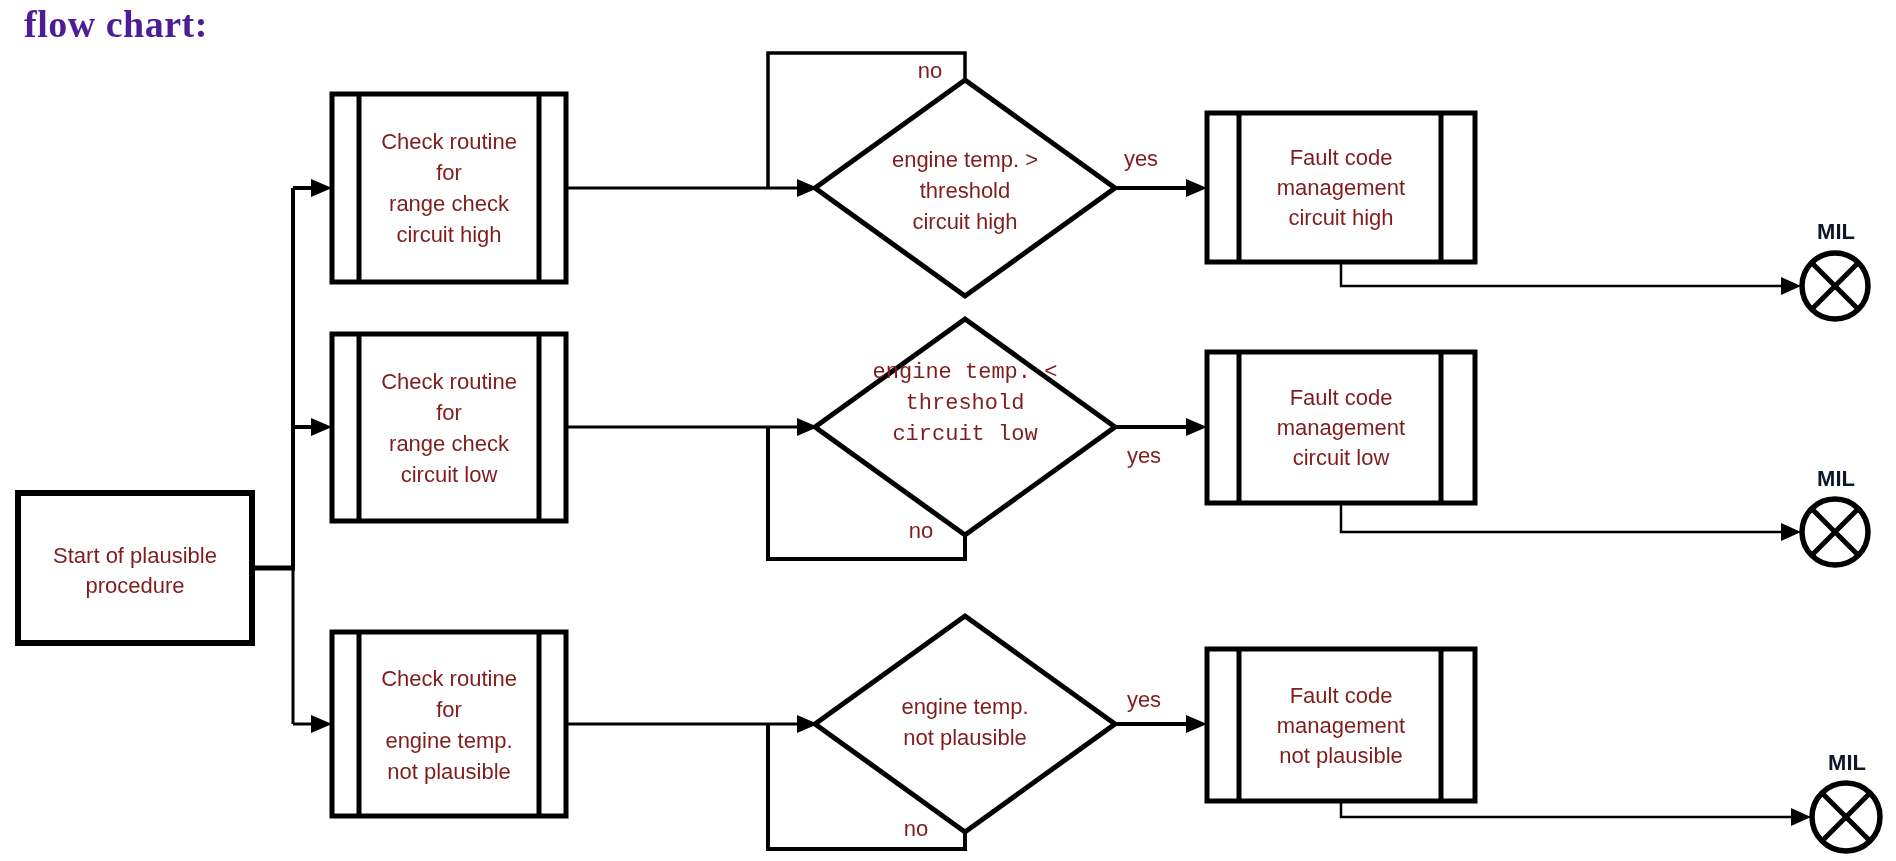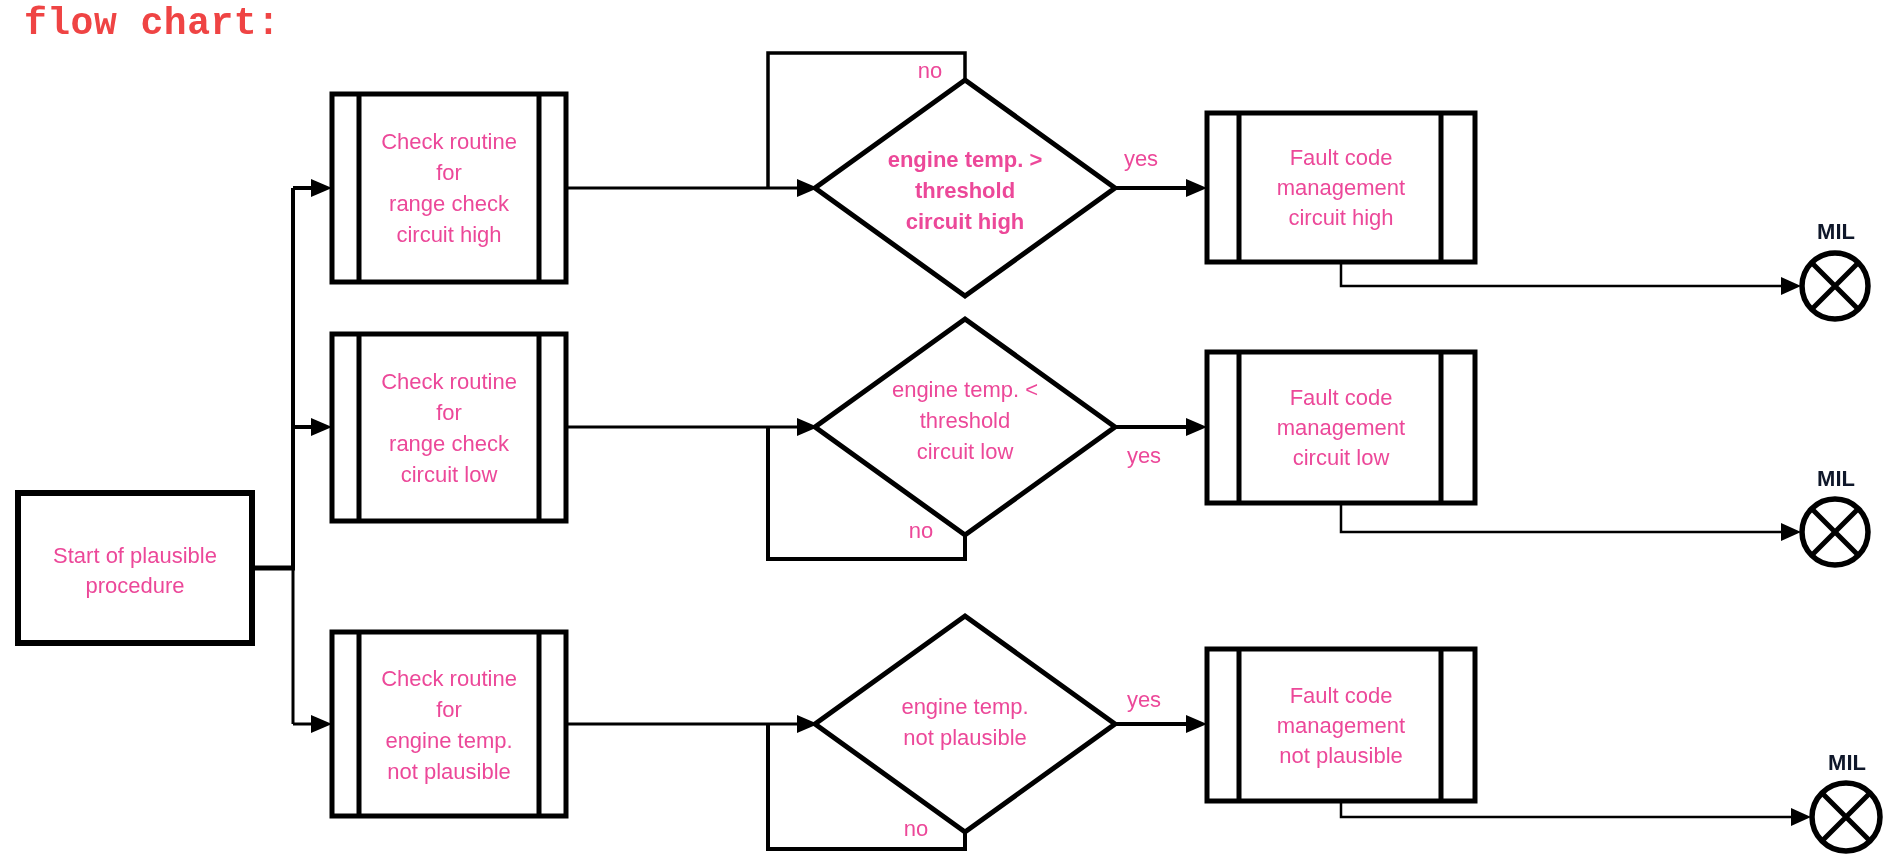--- a/index.html
+++ b/index.html
@@ -7,31 +7,31 @@
     position:relative;
     width:1896px;height:861px;
     background:#fff;
     font-family:"Liberation Sans", sans-serif;
     color:#1c1c1c;
     overflow:hidden;
   }
   .canvas svg{position:absolute;left:0;top:0;}
   .page-title{
     position:absolute;left:24px;top:2px;
-    font-family:Liberation Mono, monospace;
-    font-weight:bold;font-size:38px;color:#ef4444;
+    font-family:Liberation Serif, serif;
+    font-weight:bold;font-size:38px;color:#4c1d95;
     letter-spacing:0.5px;
   }
   .lbl{
     position:absolute;
     transform:translate(-50%,-50%);
     white-space:pre-line;
     text-align:center;
     font-size:22px;
-    color:#ec4899;
+    color:#7f1d1d;
   }
   .lbl.check{line-height:31px;}
   .lbl.decision{line-height:31px;}
   .lbl.fault{line-height:30px;}
   .lbl.start{line-height:30px;}
   .lbl.small{line-height:22px;}
   .lbl.mil{font-weight:600;color:#0f172a;}
 </style>
 </head>
 <body>
@@ -152,24 +152,24 @@
 circuit high</div>
   <div class="lbl check" style="left:449px;top:428px;">Check routine
 for
 range check
 circuit low</div>
   <div class="lbl check" style="left:449px;top:725px;">Check routine
 for
 engine temp.
 not plausible</div>
 
-  <div class="lbl decision" style="left:965px;top:190px;font-weight:bold;">engine temp. &gt;
+  <div class="lbl decision" style="left:965px;top:190px;">engine temp. &gt;
 threshold
 circuit high</div>
-  <div class="lbl decision" style="left:965px;top:420px;">engine temp. &lt;
+  <div class="lbl decision" style="left:965px;top:403px;font-family:Liberation Mono, monospace;">engine temp. &lt;
 threshold
 circuit low</div>
   <div class="lbl decision" style="left:965px;top:722px;">engine temp.
 not plausible</div>
 
   <div class="lbl fault" style="left:1341px;top:188px;">Fault code
 management
 circuit high</div>
   <div class="lbl fault" style="left:1341px;top:428px;">Fault code
 management

